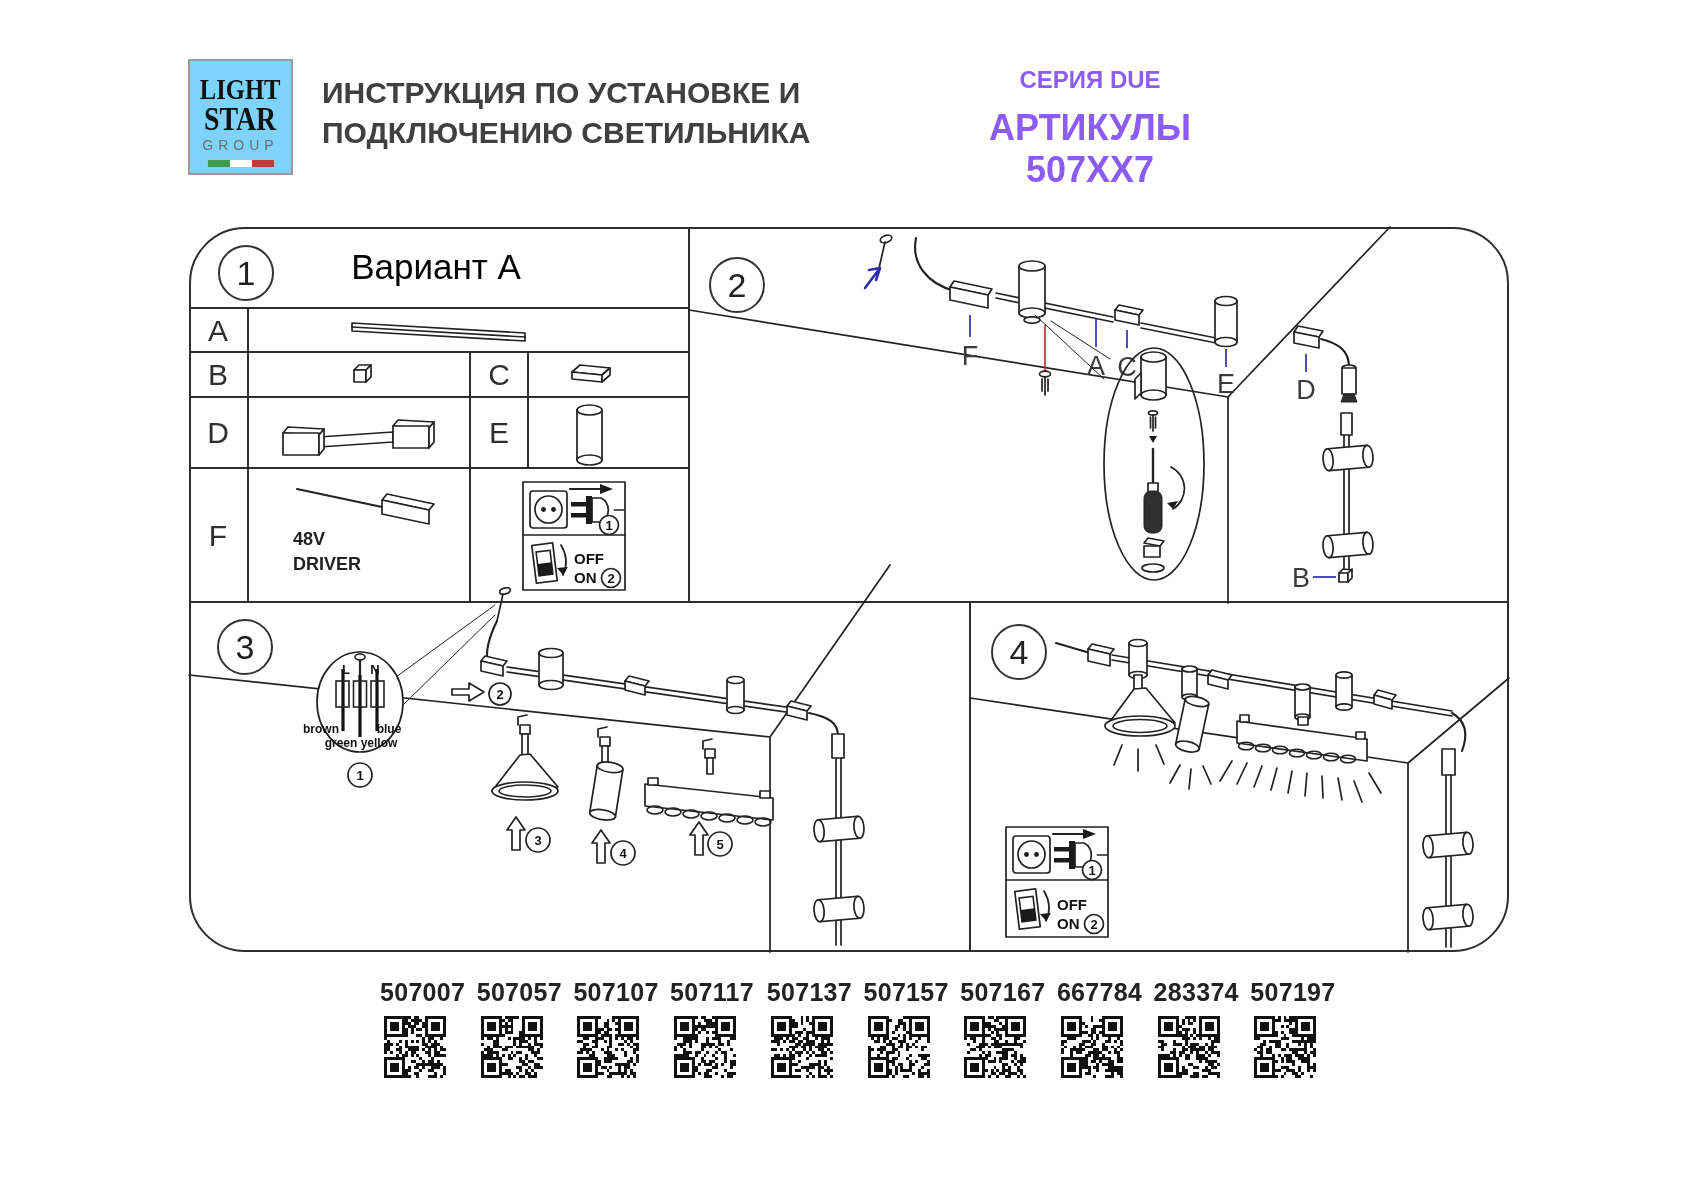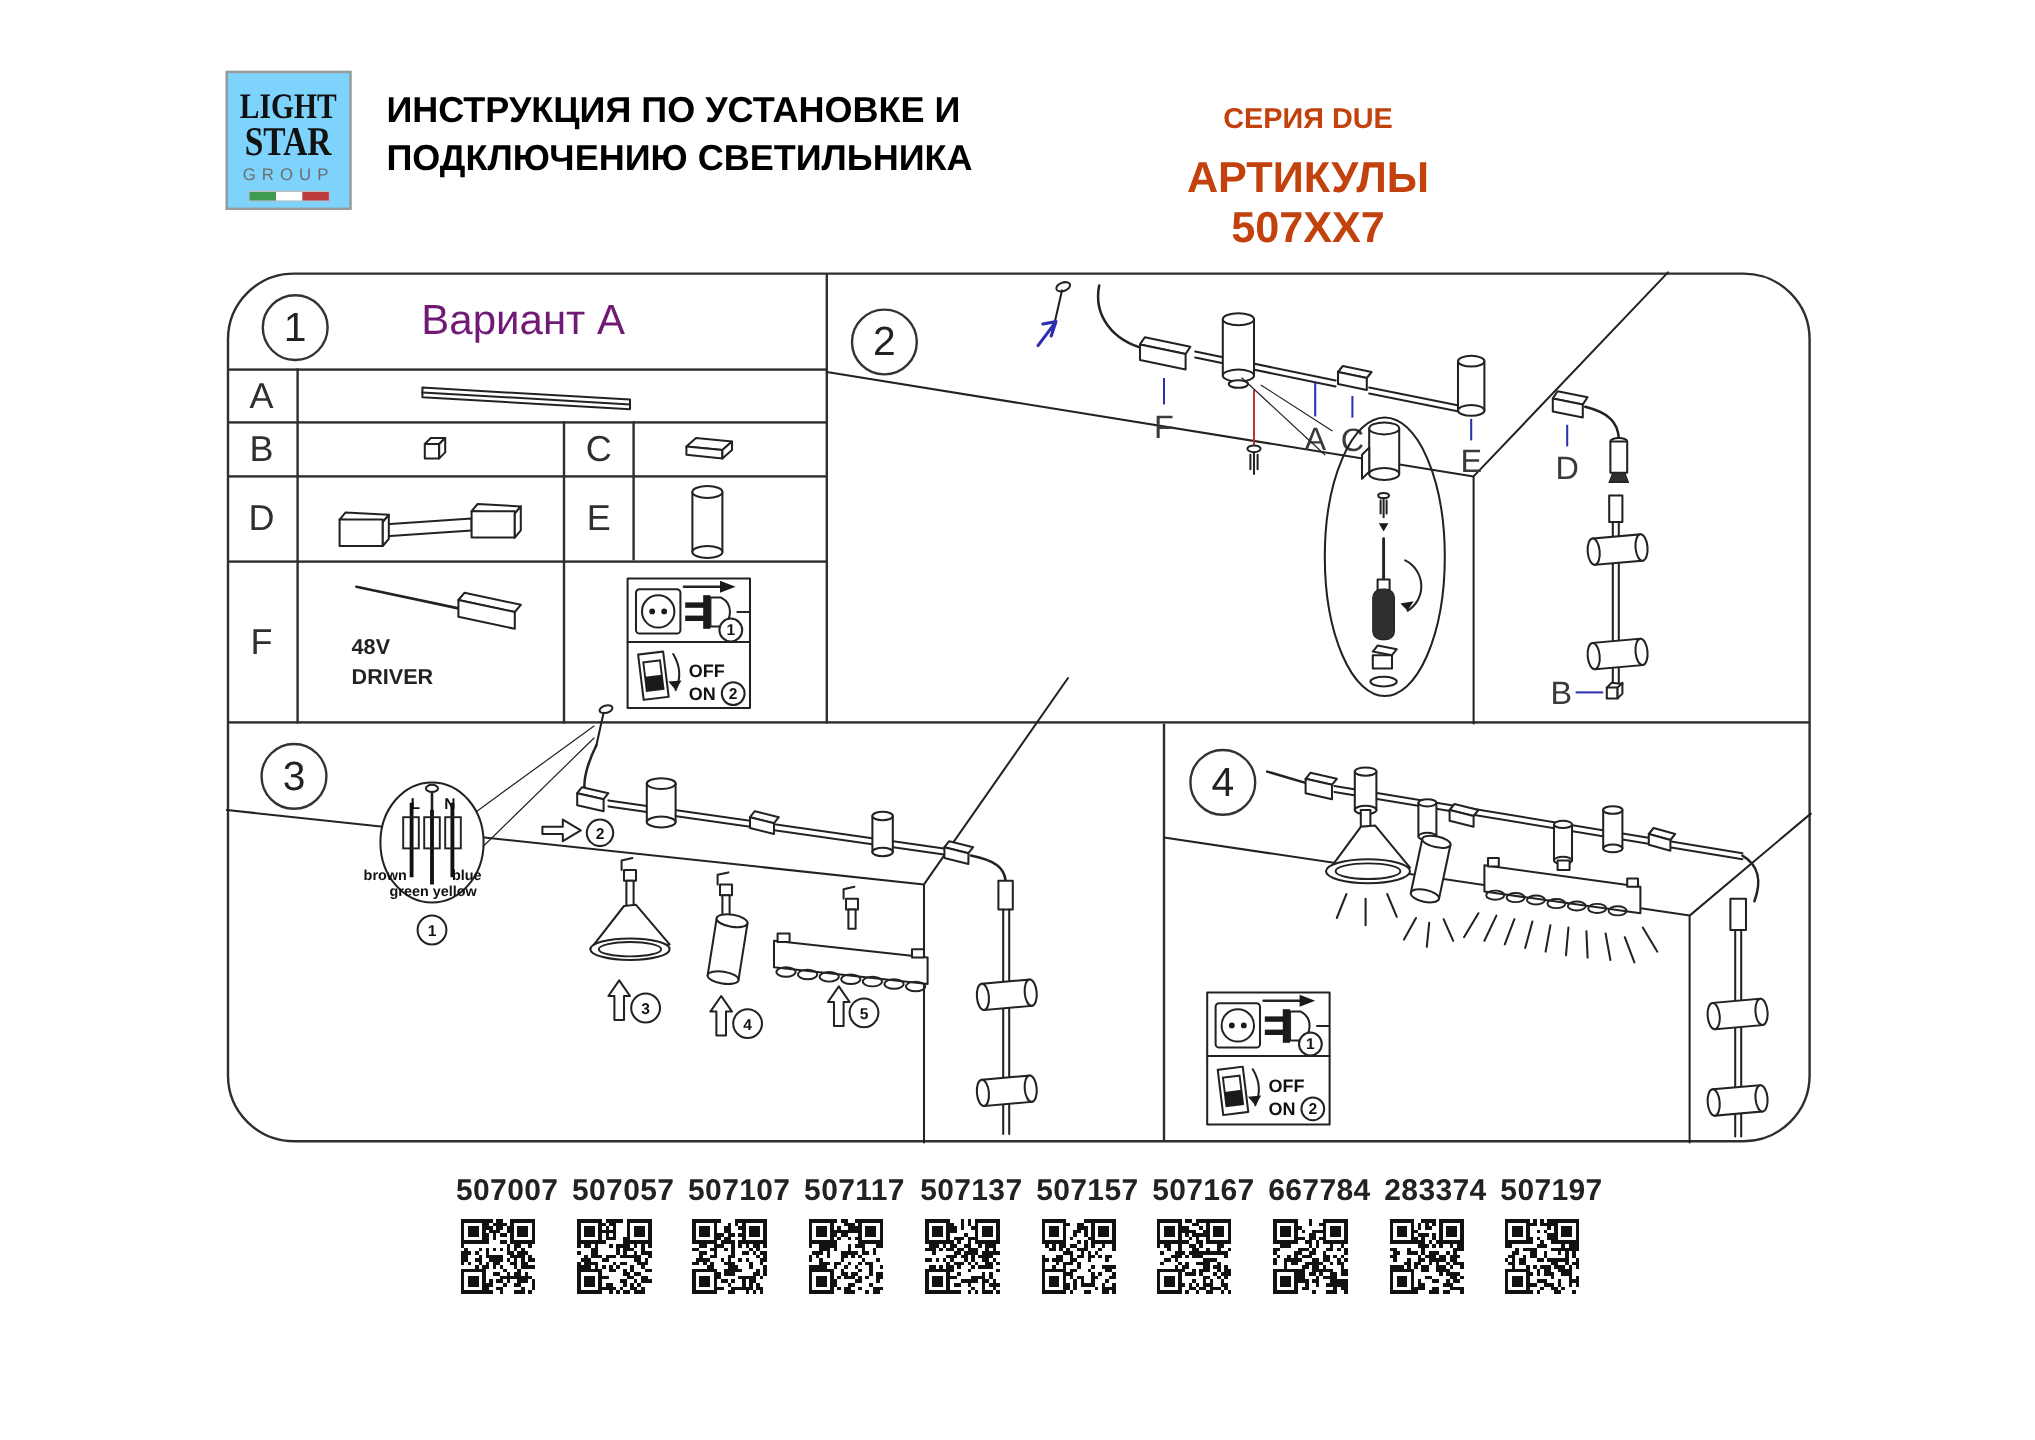--- a/index.html
+++ b/index.html
@@ -8,33 +8,33 @@
   
   .logo-box{position:absolute;left:188px;top:59px;width:101px;height:112px;border:2px solid #9a9a9a;
             display:flex;flex-direction:column;align-items:center;justify-content:flex-start;background:#7dd3fc;text-align:right;}
   .logo-word{font-family:"Liberation Serif",serif;font-weight:bold;color:#111;line-height:.92;
              transform:scaleX(.82);letter-spacing:0px;}
   .logo-l1{font-size:30px;margin-top:14px;}
   .logo-l2{font-size:34px;}
   .logo-grp{font-size:14px;color:#6e6e6e;letter-spacing:5px;margin-top:3px;}
   .flag{display:flex;width:66px;height:7px;margin-top:6px;border:1px solid #bbb;}
   .flag span{flex:1;}
-  .doc-title{position:absolute;left:322px;top:73px;font-size:30px;font-weight:bold;line-height:40px;color:#000000;}
-  .series-box{position:absolute;left:938px;top:86px;width:304px;text-align:center;color:#c2410c;}
+  .doc-title{position:absolute;left:322px;top:73px;font-size:30px;font-weight:bold;line-height:40px;color:#404040;}
+  .series-box{position:absolute;left:938px;top:66px;width:304px;text-align:center;color:#8b5cf6;}
   .series-line1{font-size:24px;font-weight:bold;}
   .series-line2{font-size:36px;font-weight:bold;margin-top:13px;}
   
   .frame{position:absolute;left:189px;top:227px;width:1316px;height:721px;border:2px solid #2e2e2e;border-radius:56px;}
   .hline{position:absolute;background:#2e2e2e;height:2px;}
   .vline{position:absolute;background:#2e2e2e;width:2px;}
   
   .big-circle{position:absolute;width:52px;height:52px;border:2.5px solid #333;border-radius:50%;
               display:flex;align-items:center;justify-content:center;font-size:34px;color:#222;background:#fff;}
   .cell-label{position:absolute;transform:translate(-50%,-50%);font-size:30px;color:#2f2f2f;}
-  .variant-title{position:absolute;left:331px;top:247px;width:210px;text-align:center;font-size:35px;color:#701a75;}
+  .variant-title{position:absolute;left:331px;top:247px;width:210px;text-align:center;font-size:35px;color:#000000;}
   
   svg{position:absolute;overflow:visible;}
   .ln{stroke:#222;fill:none;stroke-width:1.7;stroke-linecap:round;stroke-linejoin:round;}
   .wt{fill:#fff;stroke:#222;stroke-width:1.7;stroke-linejoin:round;}
   .bk{fill:none;stroke:#222;stroke-width:1.6;}
   .blk{fill:#1a1a1a;stroke:none;}
   .dk{fill:#2f2f2f;stroke:#222;}
   .bl1{stroke:#2b2fb0;stroke-width:1.7;fill:none;}
   .bl2{stroke:#2b2fb0;stroke-width:2.6;fill:none;stroke-linecap:round;stroke-linejoin:round;}
   .rd{stroke:#bb2b2b;stroke-width:1.6;fill:none;}

